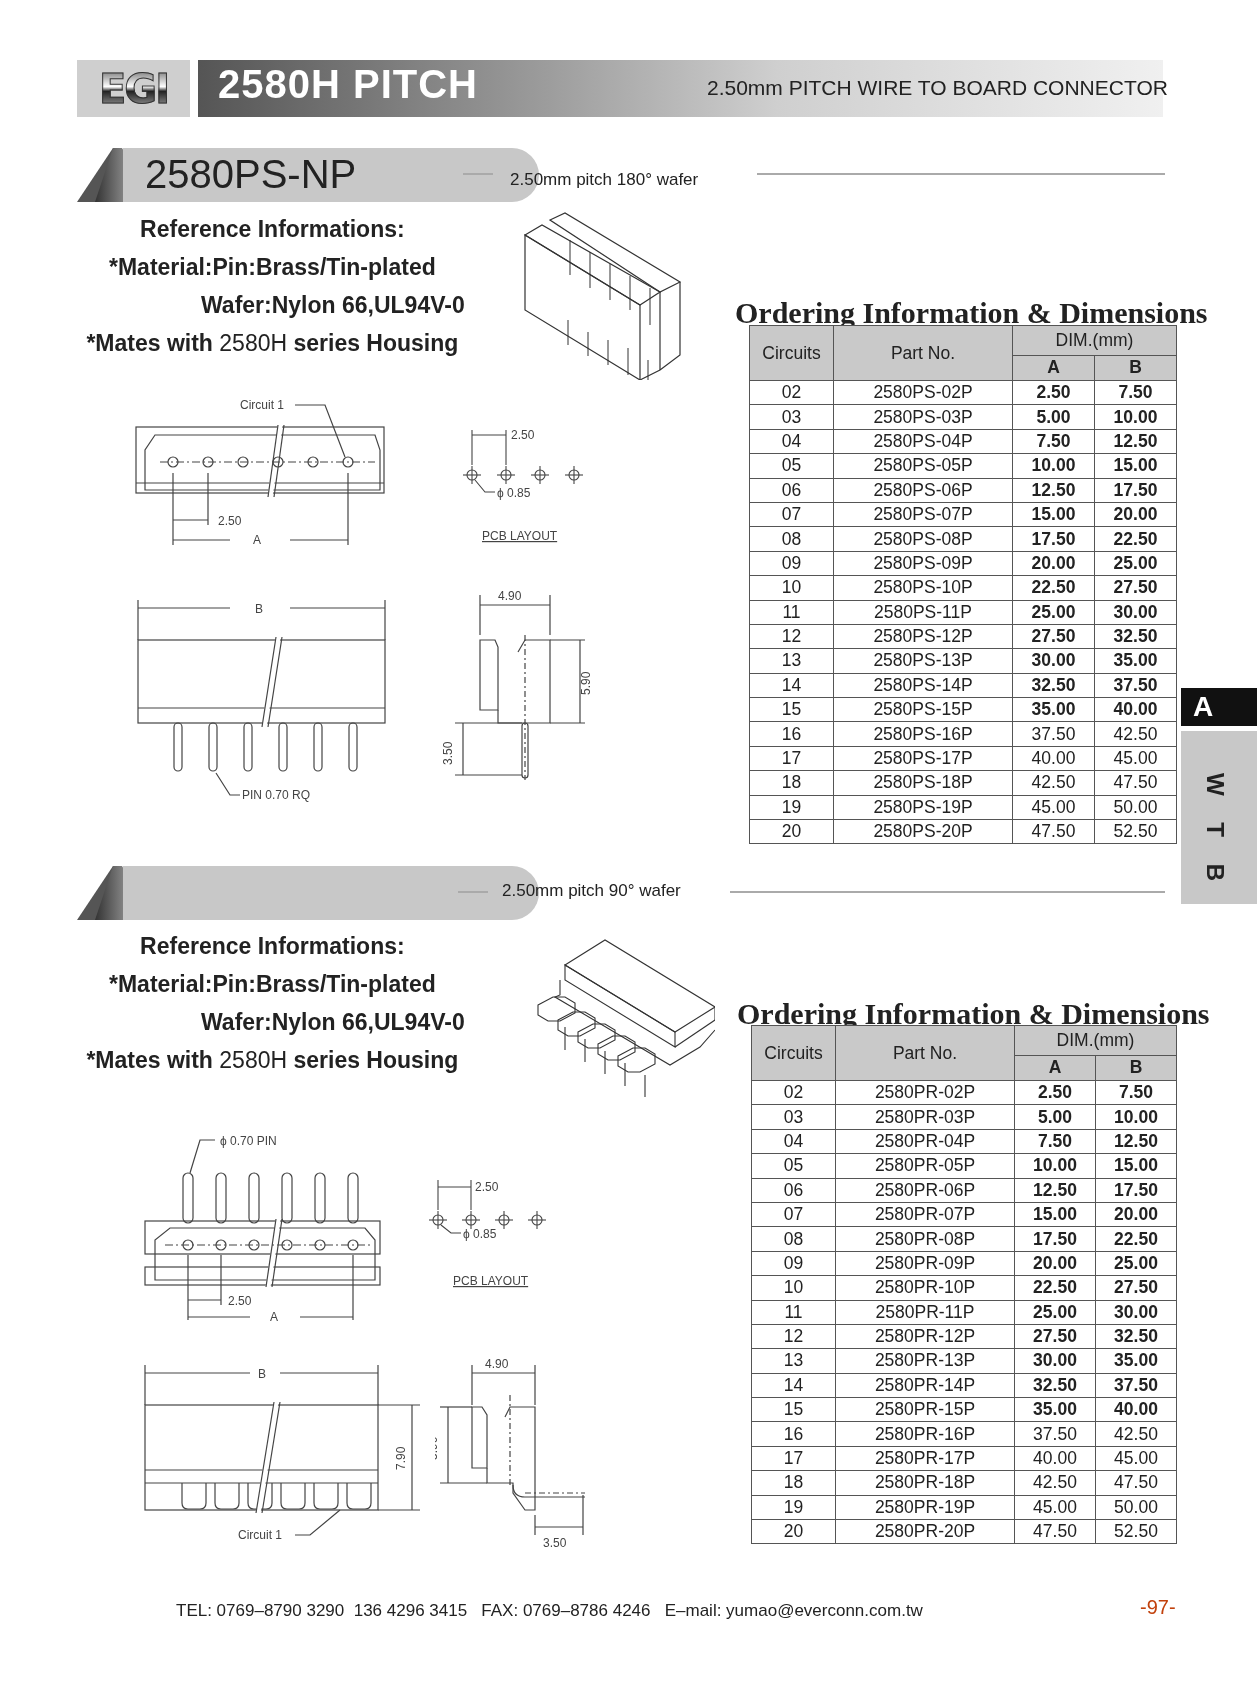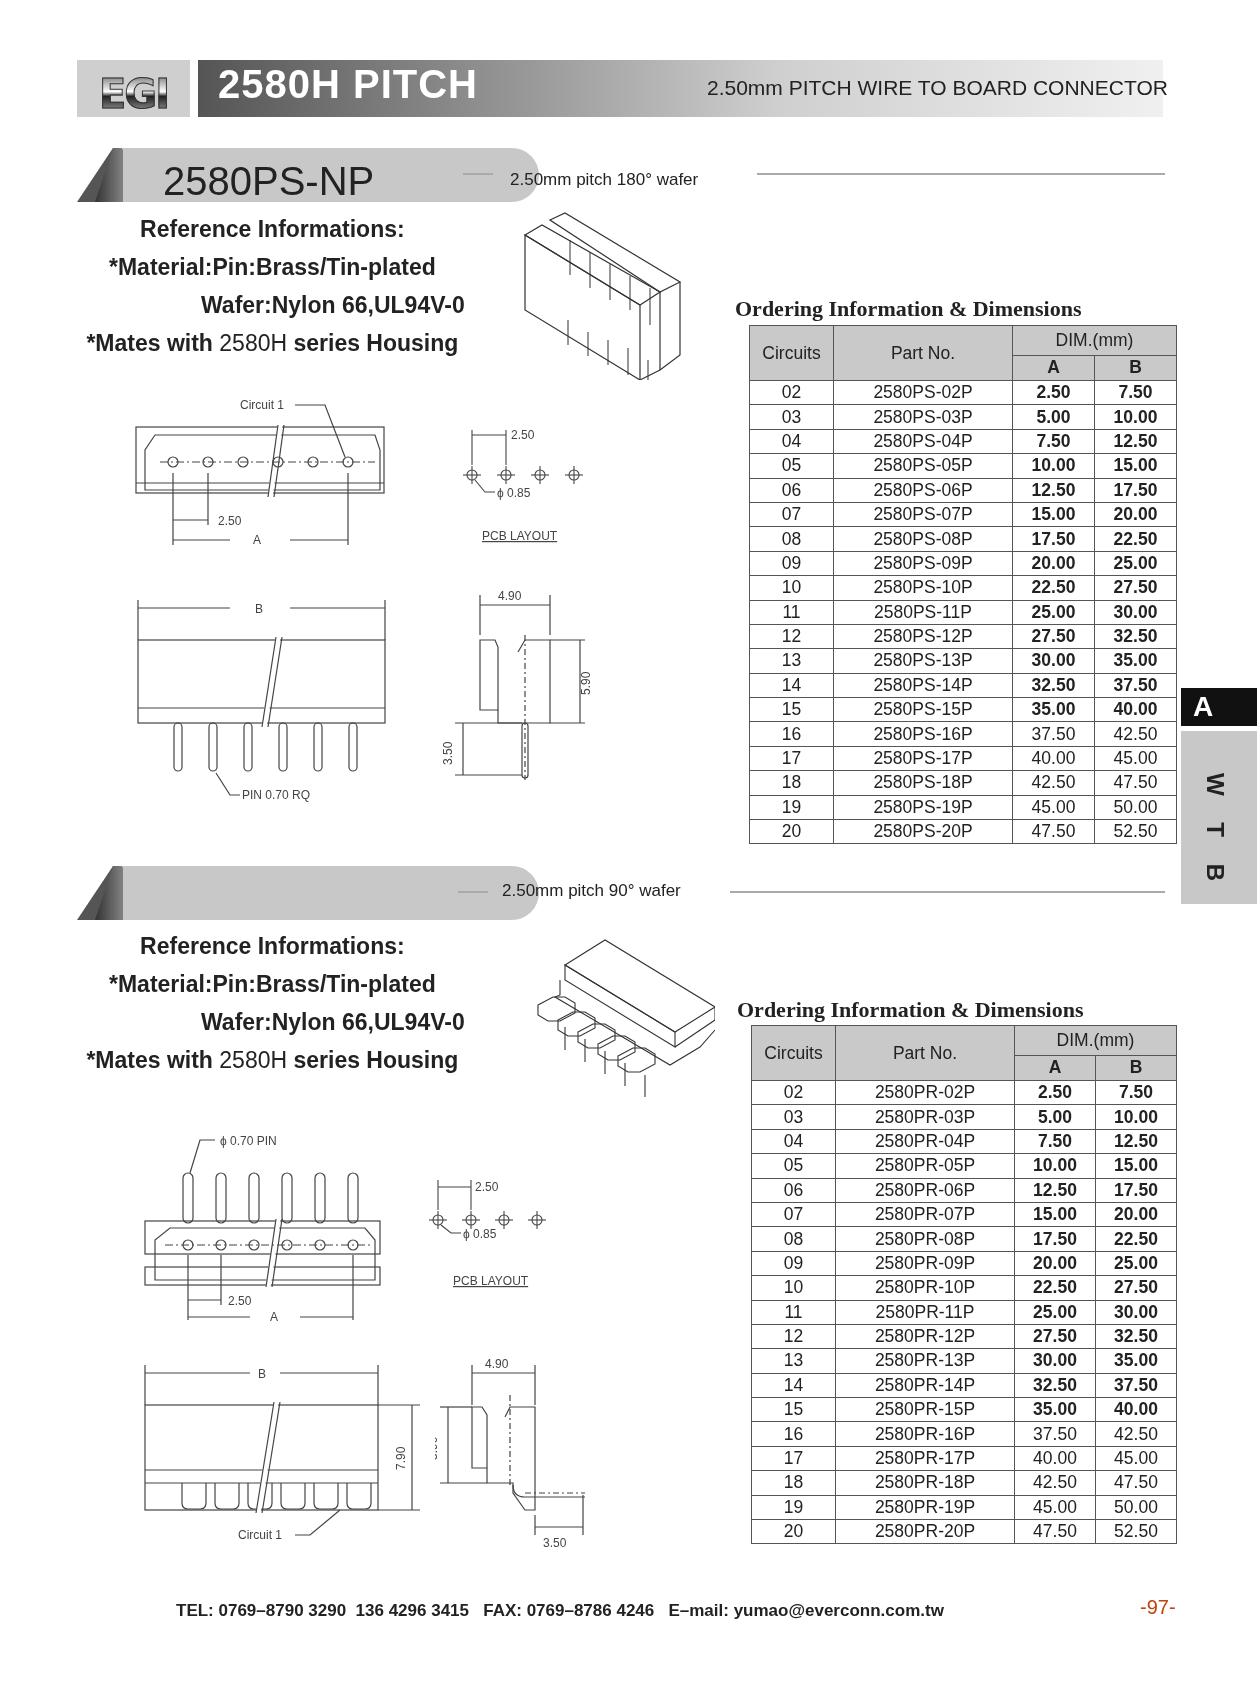--- a/index.html
+++ b/index.html
@@ -1,47 +1,47 @@
 <!DOCTYPE html>
 <html><head>
 <meta charset="utf-8">
 <style>
   html,body{margin:0;padding:0;background:#fff;}
   body{width:1257px;height:1683px;position:relative;overflow:hidden;font-family:"Liberation Sans",sans-serif;color:#222;}
   .abs{position:absolute;}
   
-  .hdr-logo{left:77px;top:60px;width:113px;height:57px;background:#cfcfcf;display:flex;align-items:flex-end;justify-content:center;}
+  .hdr-logo{left:77px;top:60px;width:113px;height:57px;background:#cfcfcf;display:flex;align-items:center;justify-content:center;}
   .hdr-logo span{font-family:"DejaVu Sans",sans-serif;font-weight:bold;font-size:40px;letter-spacing:-2px;color:#fff;
     background:linear-gradient(180deg,#555 0%,#fff 45%,#222 55%,#bbb 100%);-webkit-background-clip:text;background-clip:text;color:transparent;-webkit-text-stroke:1px #333;}
   .hdr-bar{left:198px;top:60px;width:965px;height:57px;background:linear-gradient(90deg,#555 0%,#9a9a9a 35%,#cfcfcf 60%,#f0f0f0 100%);}
   .hdr-title{left:218px;top:62px;font-size:40px;font-weight:bold;color:#fff;letter-spacing:1px;}
   .hdr-sub{left:707px;top:76px;font-size:21px;color:#222;}
   
   .banner{height:54px;}
   .banner .tri{position:absolute;left:0;top:0;width:0;height:0;border-left:36px solid transparent;border-right:36px solid transparent;border-bottom:54px solid #555;}
   .banner .tri2{position:absolute;left:18px;top:0;width:60px;height:54px;background:linear-gradient(90deg,#333,#ddd);clip-path:polygon(30% 0,45% 0,100% 100%,0 100%);}
   .banner .pill{position:absolute;left:46px;top:0;width:416px;height:54px;background:#c8c8c8;border-radius:0 27px 27px 0;}
-  .banner .name{position:absolute;left:86px;top:4px;font-size:40px;color:#222;margin-top:7px;}
+  .banner .name{position:absolute;left:68px;top:4px;font-size:40px;color:#222;}
   .banner-line{height:2px;background:#aaa;}
   .banner-cap{font-size:17px;color:#222;}
   
   .ref{font-size:23px;font-weight:bold;line-height:38px;color:#222;text-align:center;}
   .ref .light{font-weight:normal;}
   
-  .tbl-title{font-family:"Liberation Serif",serif;font-size:22px;font-weight:bold;color:#222;}
+  .tbl-title{font-family:"Liberation Serif",serif;font-size:30px;font-weight:bold;color:#222;}
   table.ord{position:absolute;border-collapse:collapse;font-size:17.5px;margin-left:14px;}
   table.ord th,table.ord td{border:1.5px solid #555;text-align:center;padding:0;}
   table.ord th{background:#c9c9c9;font-weight:normal;}
   table.ord td{height:23.4px;line-height:23px;}
   table.ord td.b{font-weight:bold;}
   
   .tab-a{left:1181px;top:688px;width:76px;height:38px;background:#111;color:#fff;font-weight:bold;font-size:28px;line-height:38px;padding-left:12px;box-sizing:border-box;}
   .tab-wtb{left:1181px;top:731px;width:76px;height:173px;background:#c8c8c8;}
   .tab-wtb span{position:absolute;left:18px;top:42px;transform:rotate(90deg);transform-origin:left top;font-weight:bold;font-size:24px;white-space:nowrap;letter-spacing:10px;margin-left:30px;}
-  .footer{left:176px;top:1601px;font-size:17px;color:#222;white-space:pre;font-weight:bold;}
+  .footer{left:176px;top:1601px;font-size:17px;color:#222;white-space:pre;}
   .pageno{left:1140px;top:1596px;font-size:20px;color:#c2410c;}
   svg text{font-family:"Liberation Sans",sans-serif;}
 </style>
 </head>
 <body>
 
 <div class="abs hdr-logo">
     <span>EGI</span>
   </div>
 <div class="abs hdr-bar"></div>

